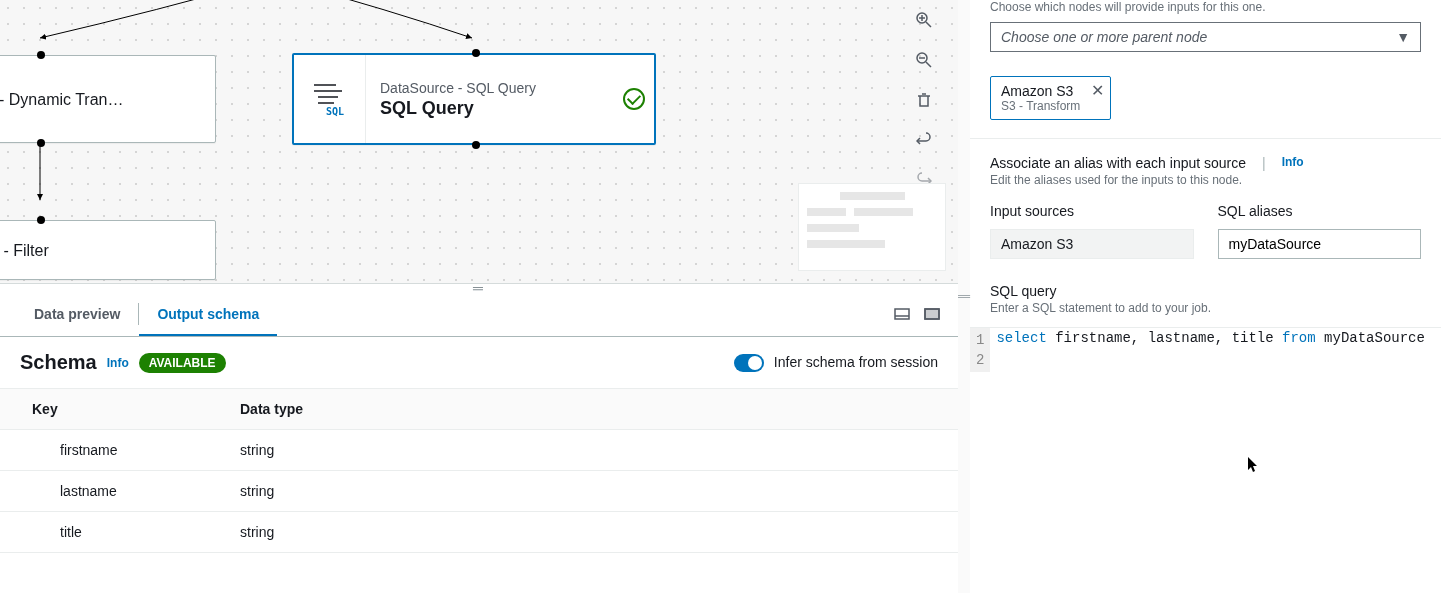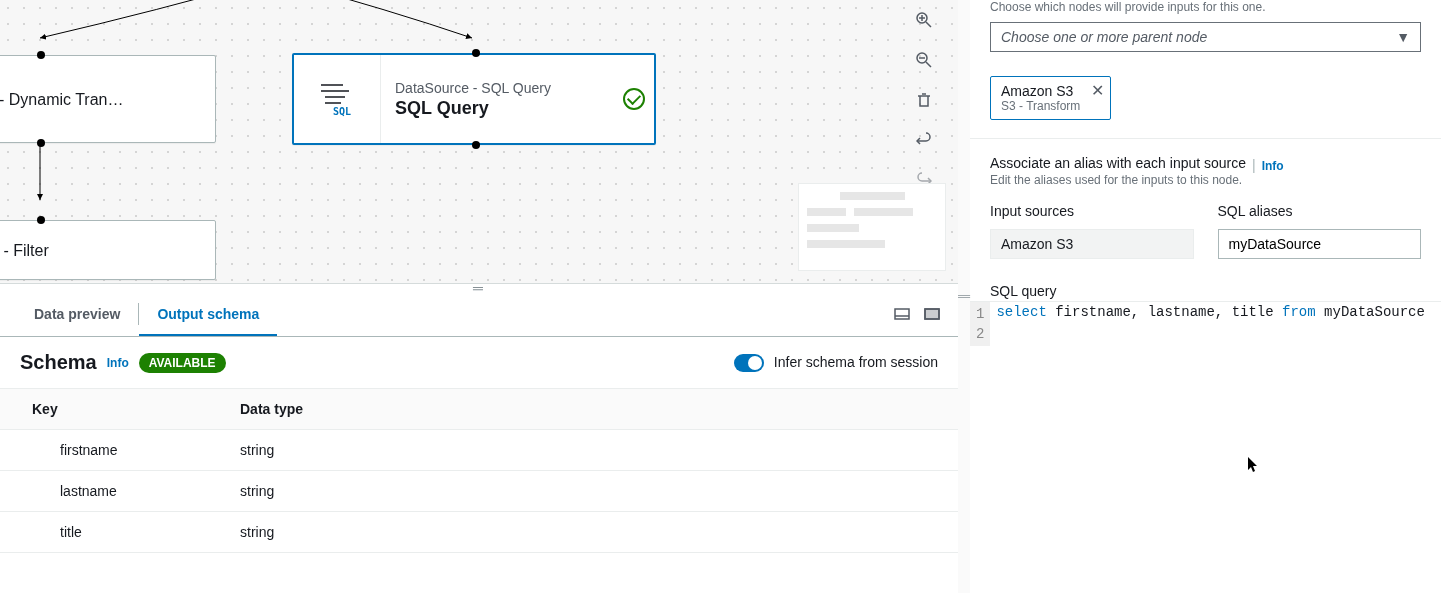--- a/index.html
+++ b/index.html
@@ -36,21 +36,21 @@
       border: 1px solid #aab7b8;
       border-radius: 2px;
       display: flex;
       align-items: center;
       box-shadow: 0 1px 1px rgba(0,0,0,0.05);
     }
     .node.selected {
       border: 2px solid #0073bb;
     }
     .node-icon {
-      width: 87px;
+      width: 72px;
       height: 100%;
       border-right: 1px solid #eaeded;
       display: flex;
       align-items: center;
       justify-content: center;
       font-family: monospace;
     }
     .node-body {
       padding: 10px 14px;
       flex: 1;
@@ -481,39 +481,40 @@
   <div class="select-box">
     <span>Choose one or more parent node</span>
     <span class="caret">▼</span>
   </div>
   <div class="chip" style="padding-right:30px;">
     <span class="chip-title">Amazon S3</span>
     <span class="chip-sub">S3 - Transform</span>
     <span class="chip-close">✕</span>
   </div>
   <div class="divider-h"></div>
-  <div style="display:flex;align-items:flex-end;gap:6px;">
+  <div style="display:flex;align-items:flex-start;gap:16px;">
     <div class="section-title">Associate an alias with each input source</div>
     <span style="color:#aab7b8;">|</span>
     <span class="info-link">Info</span>
   </div>
   <div class="section-desc">Edit the aliases used for the inputs to this node.</div>
 
   <div class="input-row">
     <div class="input-col">
       <span class="input-label">Input sources</span>
       <input class="text-input readonly" readonly="" value="Amazon S3" style="">
     </div>
     <div class="input-col">
       <span class="input-label">SQL aliases</span>
       <input class="text-input" value="myDataSource" style="">
     </div>
   </div>
 
   <div class="section-title">SQL query</div>
+  <div class="section-desc" style="margin-bottom:12px;">Enter a SQL statement to add to your job.</div>
 
   <div class="code-area">
     <div class="gutter">
       <div>1</div>
       <div>2</div>
     </div>
     <div class="code" id="code-line"><span class="kw">select </span><span>firstname, lastname, title </span><span class="kw">from </span><span>myDataSource</span></div>
   </div>
 </div>
 

